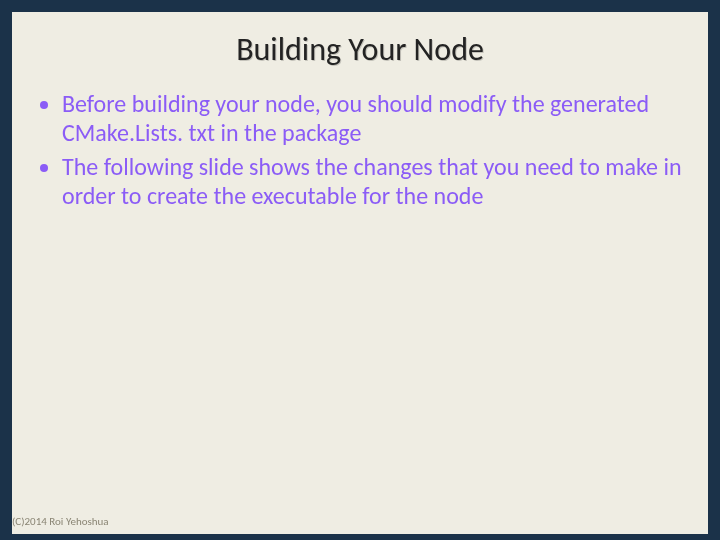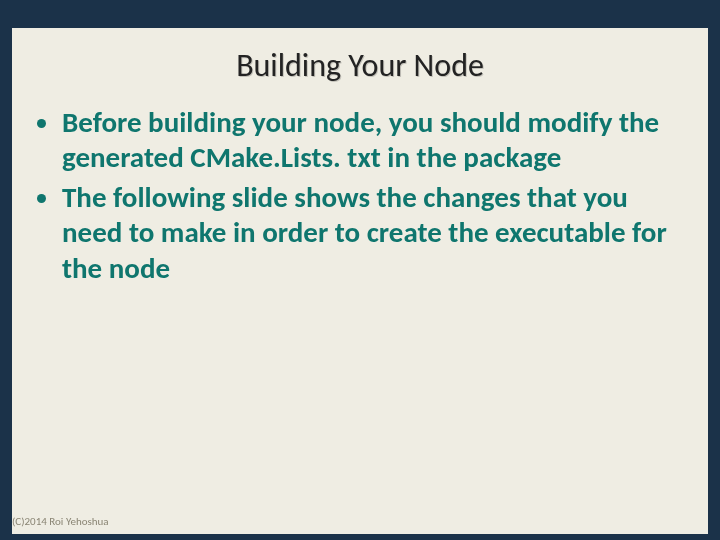--- a/index.html
+++ b/index.html
@@ -8,21 +8,21 @@
     width: 720px;
     height: 540px;
     overflow: hidden;
     font-family: Calibri, "Segoe UI", Arial, sans-serif;
   }
   .outer {
     box-sizing: border-box;
     width: 720px;
     height: 540px;
     background: #1b3249;
-    padding: 28px 12px 6px 12px;
+    padding: 12px 12px 6px 12px;
     display: flex;
     flex-direction: column;
   }
   .slide {
     background: #efede3;
     flex: 1 1 auto;
     box-sizing: border-box;
     padding: 14px 26px 10px 26px;
     display: flex;
     flex-direction: column;
@@ -36,25 +36,25 @@
     margin-bottom: 20px;
     font-weight: 400;
     text-shadow: 1px 1px 0 rgba(0,0,0,0.18);
   }
   ul.body {
     margin: 0;
     padding-left: 24px;
     list-style: disc;
   }
   ul.body li {
-    font-size: 29px;
+    font-size: 24px;
     line-height: 1.22;
-    color: #0f766e;
+    color: #8b5cf6;
     margin-bottom: 4px;
-    font-weight: 700;
+    font-weight: 400;
   }
   .footer {
     position: absolute;
     bottom: 6px;
     left: 0;
     right: 0;
     text-align: left;
     font-size: 11px;
     color: #8a8574;
   }

